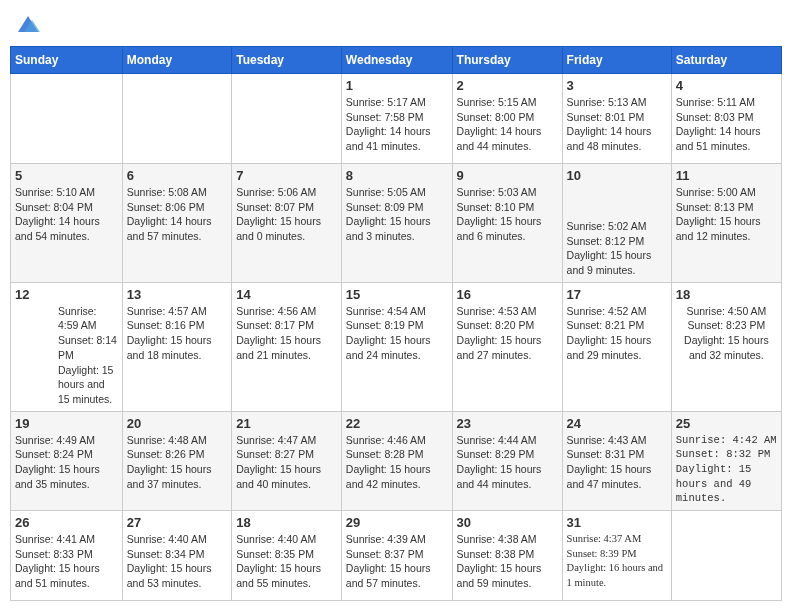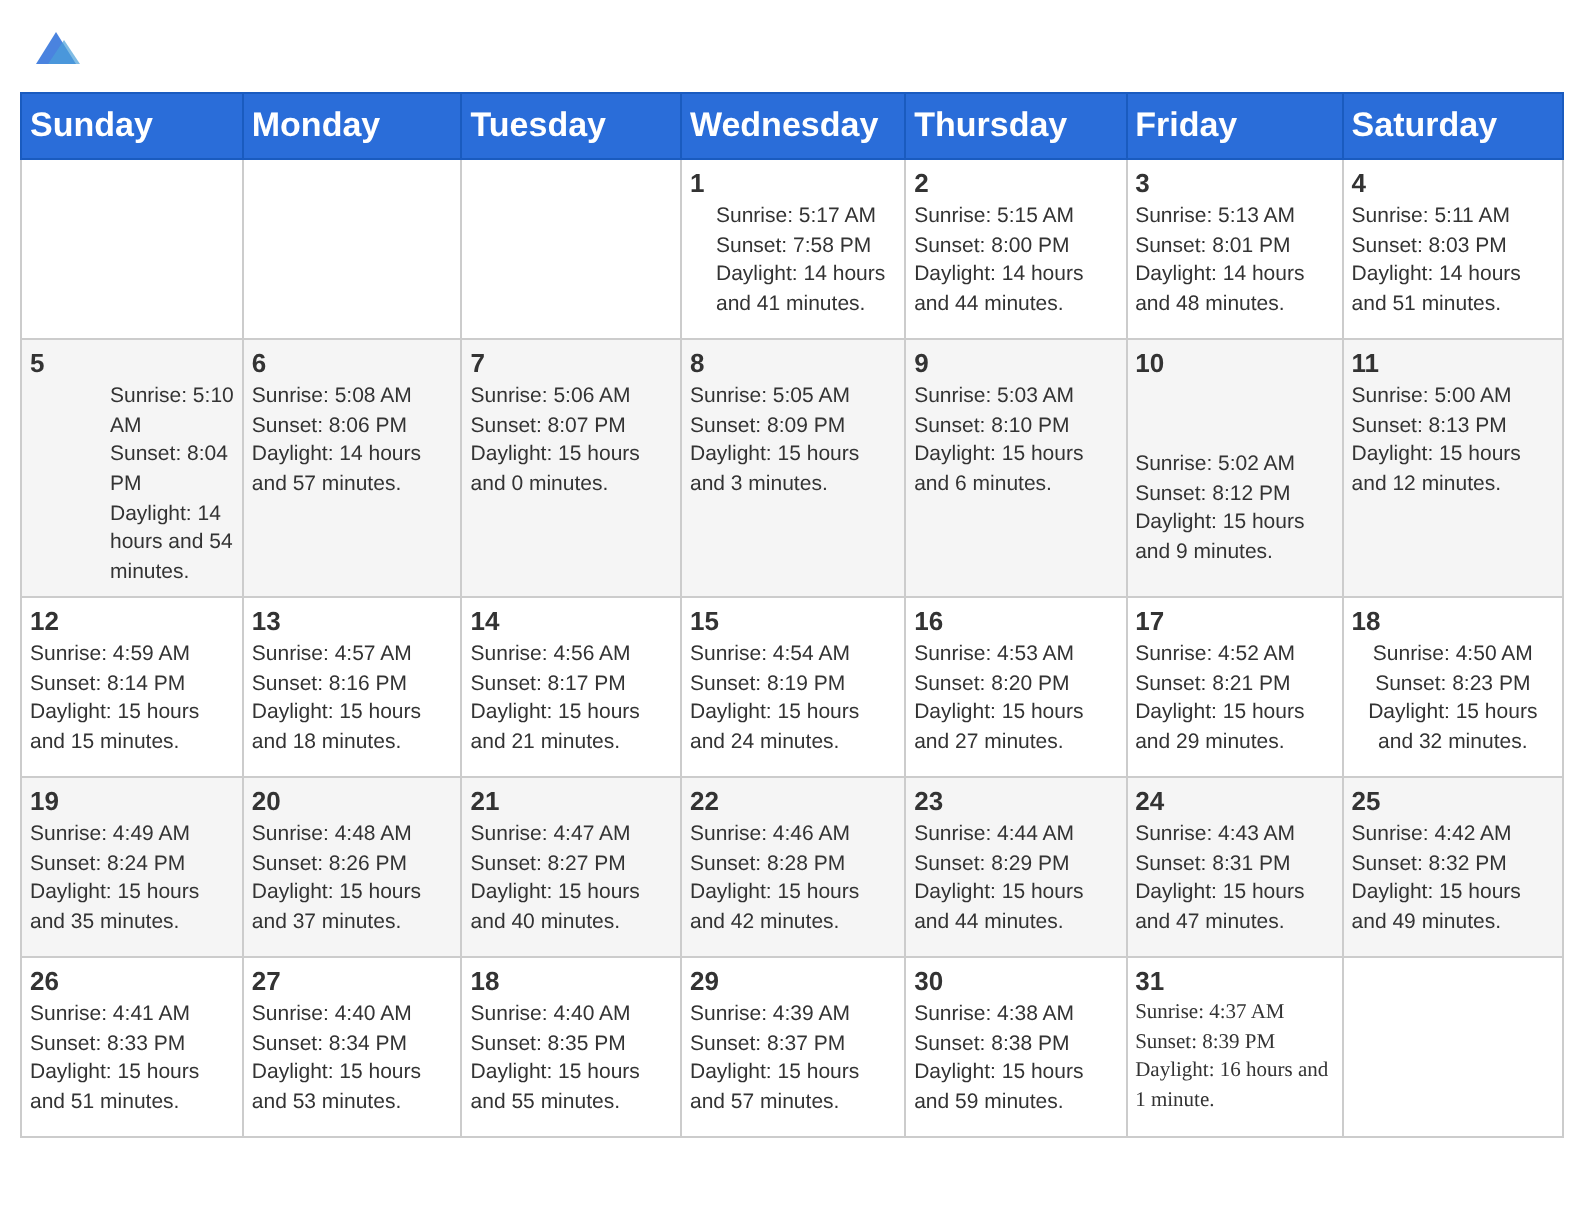--- a/index.html
+++ b/index.html
@@ -56,21 +56,21 @@
     .calendar {
       width: 100%;
       border-collapse: collapse;
       font-size: 11px;
     }
     .calendar th {
       background: #2a6dd9;
       color: #fff;
       padding: 6px 4px;
       text-align: left;
-      font-size: 17px;
+      font-size: 12px;
       font-weight: bold;
       border: 1px solid #1a5bbf;
     }
     .calendar td {
       border: 1px solid #ccc;
       vertical-align: top;
       padding: 4px;
       width: 113px;
       height: 90px;
       background: #fff;
@@ -127,21 +127,21 @@
         <th>Saturday</th>
       </tr>
   </thead>
   <tbody id="calendar-body">
   <tr>
         <td class="empty-cell"></td>
         <td class="empty-cell"></td>
         <td class="empty-cell"></td>
         <td>
           <span class="day-num">1</span>
-          <div class="day-info" style="white-space: pre-line; margin-left: 13px;">Sunrise: 5:17 AM
+          <div class="day-info" style="white-space: pre-line;">Sunrise: 5:17 AM
 Sunset: 7:58 PM
 Daylight: 14 hours and 41 minutes.</div>
         </td>
         <td>
           <span class="day-num">2</span>
           <div class="day-info" style="white-space: pre-line;">Sunrise: 5:15 AM
 Sunset: 8:00 PM
 Daylight: 14 hours and 44 minutes.</div>
         </td>
         <td>
@@ -153,21 +153,21 @@
         <td>
           <span class="day-num">4</span>
           <div class="day-info" style="white-space: pre-line;">Sunrise: 5:11 AM
 Sunset: 8:03 PM
 Daylight: 14 hours and 51 minutes.</div>
         </td>
       </tr>
       <tr>
         <td>
           <span class="day-num">5</span>
-          <div class="day-info" style="white-space: pre-line; margin-left: 40px;">Sunrise: 5:10 AM
+          <div class="day-info" style="white-space: pre-line;">Sunrise: 5:10 AM
 Sunset: 8:04 PM
 Daylight: 14 hours and 54 minutes.</div>
         </td>
         <td>
           <span class="day-num">6</span>
           <div class="day-info" style="white-space: pre-line;">Sunrise: 5:08 AM
 Sunset: 8:06 PM
 Daylight: 14 hours and 57 minutes.</div>
         </td>
         <td>
@@ -197,21 +197,21 @@
         <td>
           <span class="day-num">11</span>
           <div class="day-info" style="white-space: pre-line;">Sunrise: 5:00 AM
 Sunset: 8:13 PM
 Daylight: 15 hours and 12 minutes.</div>
         </td>
       </tr>
       <tr>
         <td>
           <span class="day-num">12</span>
-          <div class="day-info" style="white-space: pre-line;">Sunrise: 4:59 AM
+          <div class="day-info" style="white-space: pre-line; margin-left: 43px;">Sunrise: 4:59 AM
 Sunset: 8:14 PM
 Daylight: 15 hours and 15 minutes.</div>
         </td>
         <td>
           <span class="day-num">13</span>
           <div class="day-info" style="white-space: pre-line;">Sunrise: 4:57 AM
 Sunset: 8:16 PM
 Daylight: 15 hours and 18 minutes.</div>
         </td>
         <td>
@@ -277,21 +277,21 @@
 Daylight: 15 hours and 44 minutes.</div>
         </td>
         <td>
           <span class="day-num">24</span>
           <div class="day-info" style="white-space: pre-line;">Sunrise: 4:43 AM
 Sunset: 8:31 PM
 Daylight: 15 hours and 47 minutes.</div>
         </td>
         <td>
           <span class="day-num">25</span>
-          <div class="day-info" style="white-space: pre-line;">Sunrise: 4:42 AM
+          <div class="day-info" style="white-space: pre-line; font-family: Liberation Mono, monospace;">Sunrise: 4:42 AM
 Sunset: 8:32 PM
 Daylight: 15 hours and 49 minutes.</div>
         </td>
       </tr>
       <tr>
         <td>
           <span class="day-num">26</span>
           <div class="day-info" style="white-space: pre-line;">Sunrise: 4:41 AM
 Sunset: 8:33 PM
 Daylight: 15 hours and 51 minutes.</div>

